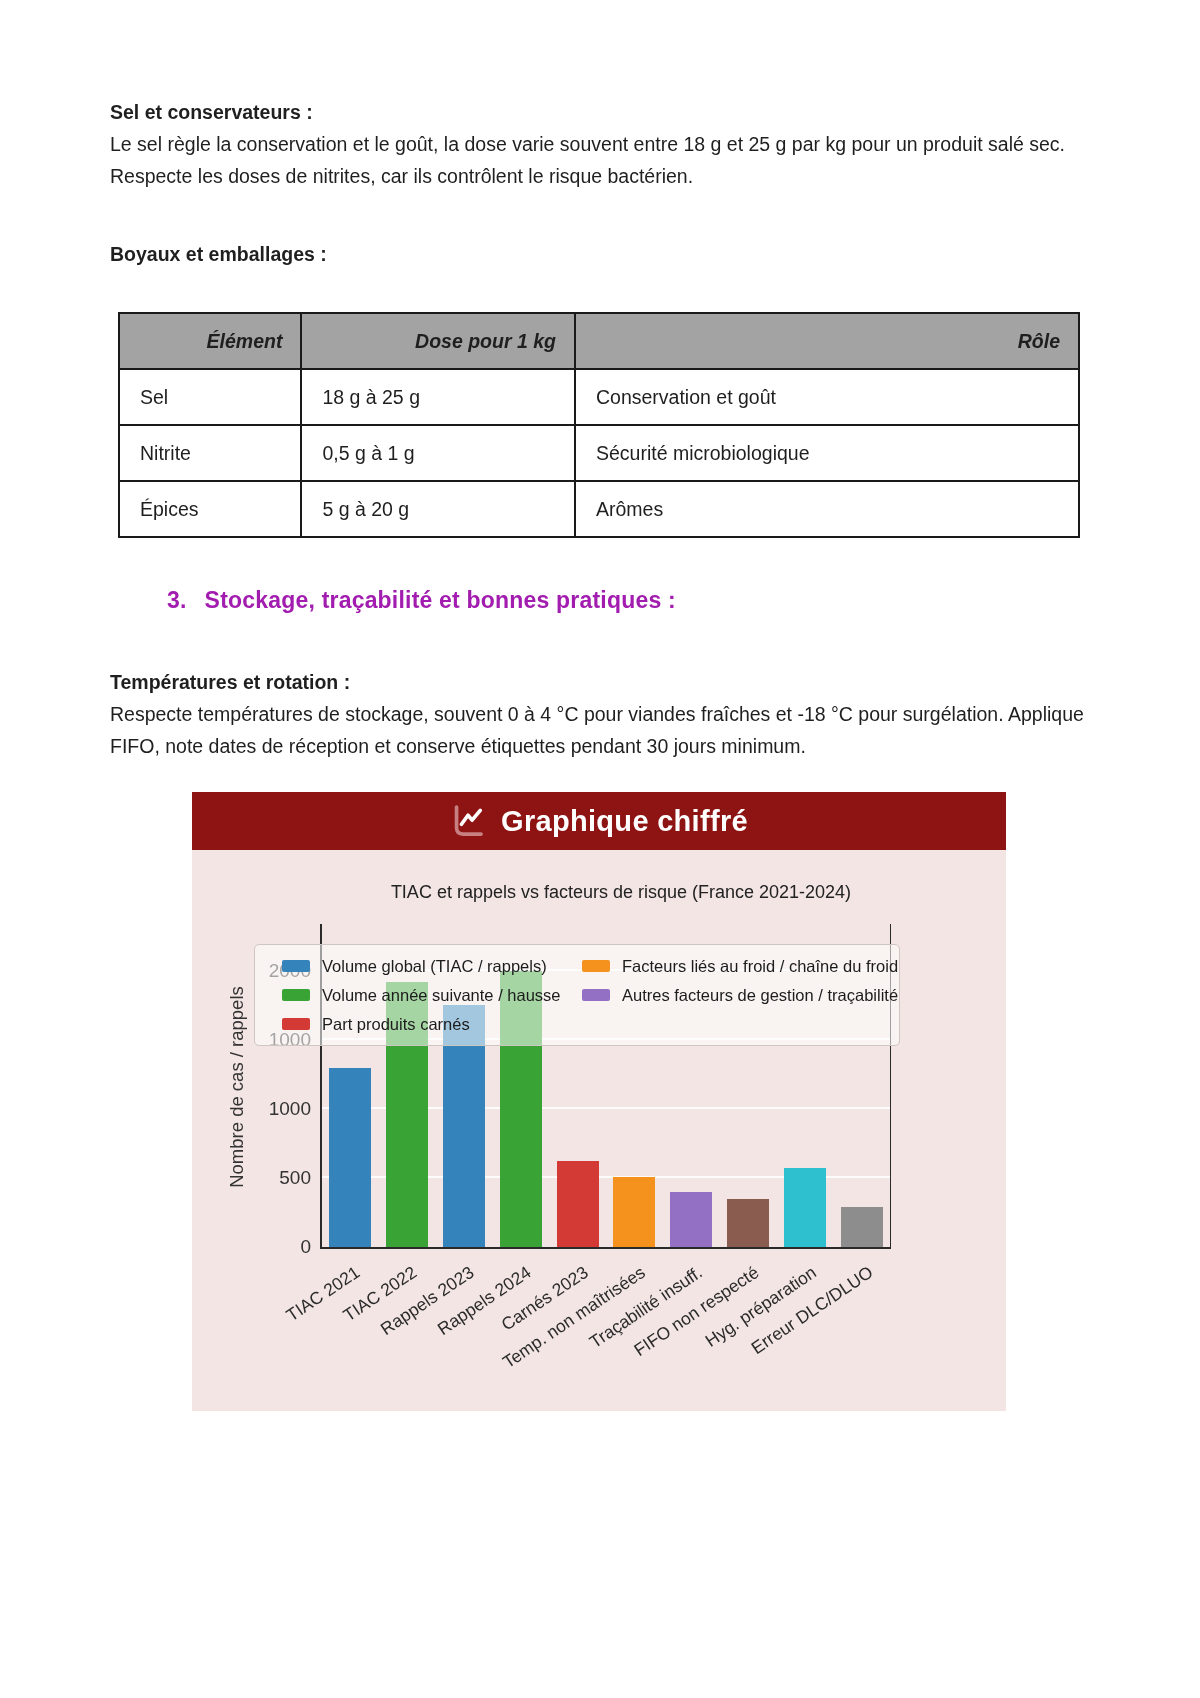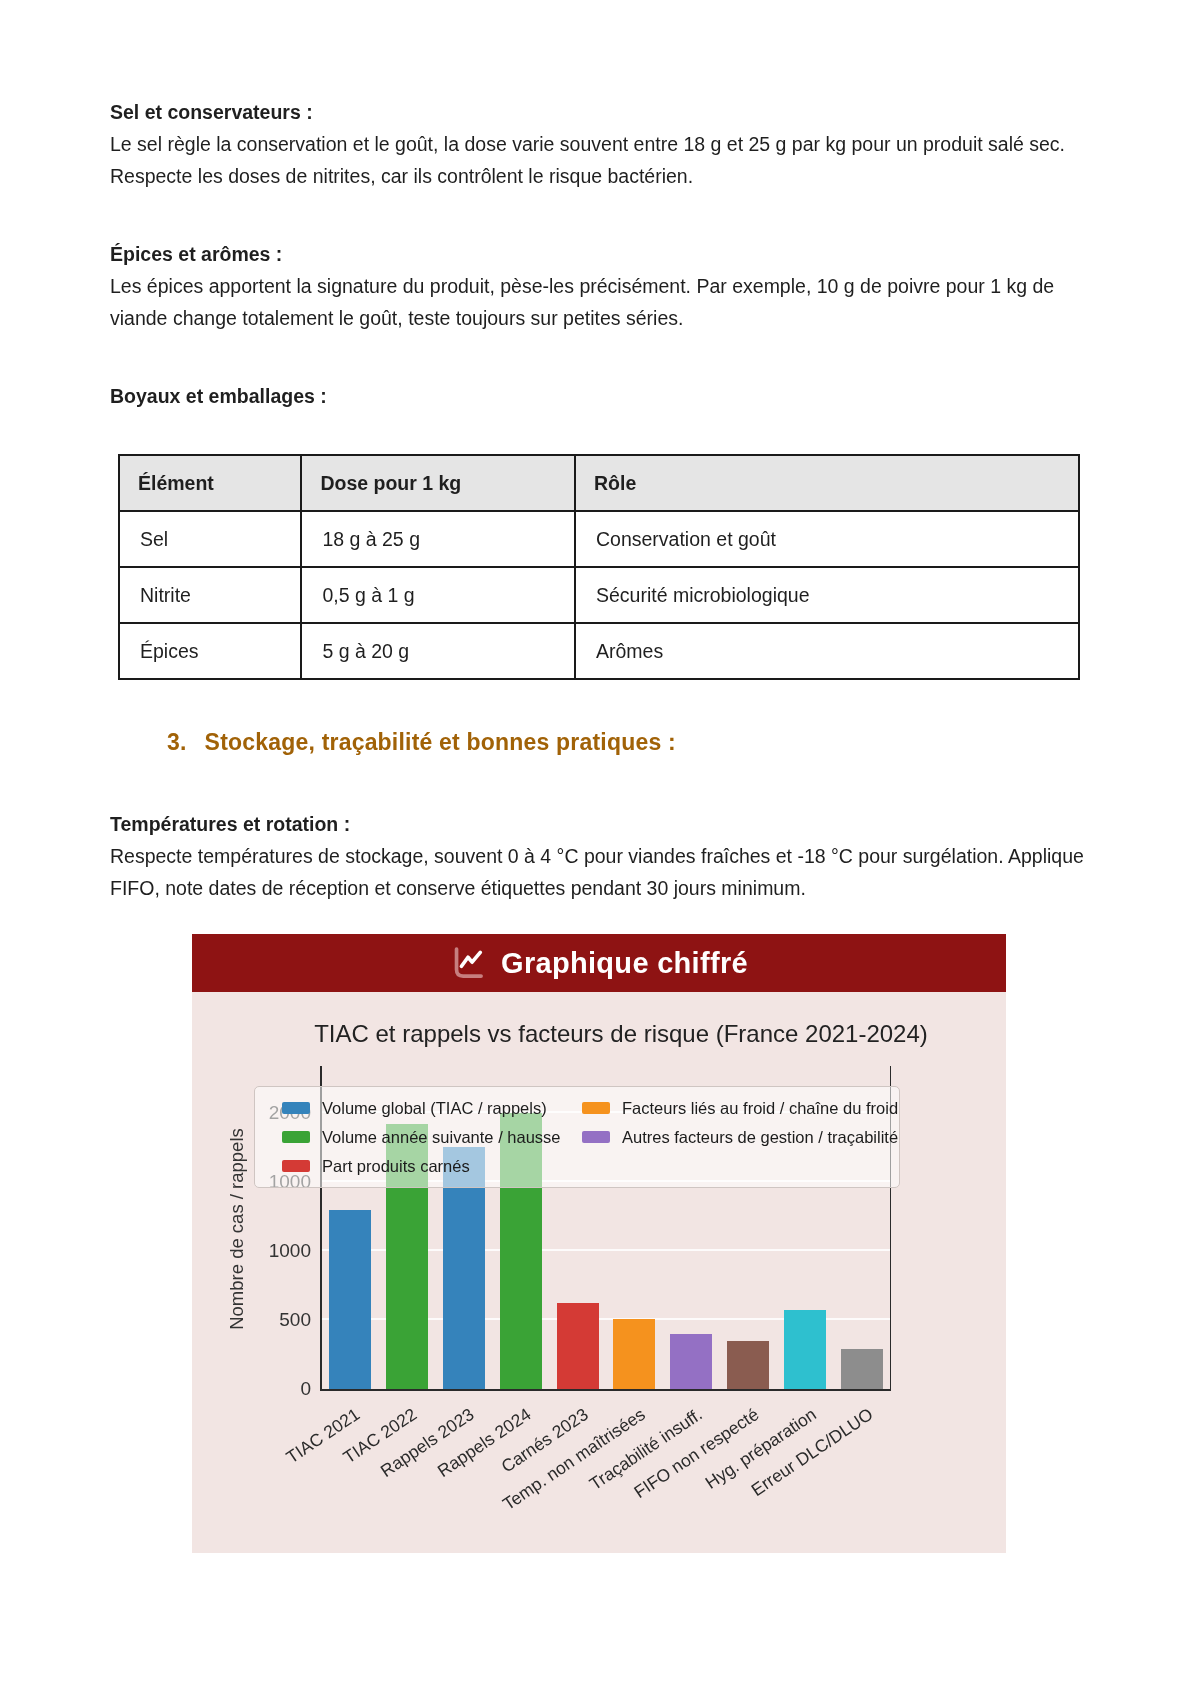--- a/index.html
+++ b/index.html
@@ -28,32 +28,33 @@
     width: 962px;
     margin: 42px 0 46px 8px;
     font-size: 19.5px;
   }
   table.dosage th, table.dosage td {
     border: 2px solid #1a1a1a;
     padding: 12px 18px;
     line-height: 30px;
   }
   table.dosage th {
-    background: #e5e5e5;
+    background: #a3a3a3;
     font-weight: bold;
-    text-align: left;
+    text-align: right;
+    font-style: italic;
   }
   table.dosage td { text-align: left; background: #ffffff; padding-left: 20px; }
   table.dosage th:nth-child(1), table.dosage td:nth-child(1) { width: 19%; }
   table.dosage th:nth-child(2), table.dosage td:nth-child(2) { width: 28.5%; }
   table.dosage th:nth-child(3), table.dosage td:nth-child(3) { width: 52.5%; }
 
   
   .num-heading {
-    color: #a16207;
+    color: #a21caf;
     font-weight: bold;
     font-size: 23px;
     margin: 0 0 50px 57px;
     letter-spacing: 0.2px;
   }
   .num-heading .num { margin-right: 18px; }
 
   
   .chart-card {
     width: 814px;
@@ -67,21 +68,21 @@
     gap: 15px;
     font-size: 29px; font-weight: bold;
     letter-spacing: 0.3px;
   }
   .chart-card-body {
     background: #f2e5e3;
     padding: 26px 0 44px 0;
   }
   .chart-title {
     text-align: center;
-    font-size: 24px;
+    font-size: 18px;
     color: #222222;
     margin-bottom: 16px;
     padding-left: 44px;
   }
   .chart-wrap {
     position: relative;
     margin: 0 115px 0 128px;
     height: 325px;
   }
   .plot {
@@ -153,24 +154,20 @@
 </head>
 <body>
 
 <div class="content">
 
   <div class="block">
     <div class="lead">Sel et conservateurs :</div>
     <div class="para">Le sel règle la conservation et le goût, la dose varie souvent entre 18 g et 25 g par kg pour un produit salé sec. Respecte les doses de nitrites, car ils contrôlent le risque bactérien.</div>
   </div>
 
-  <div class="block">
-    <div class="lead">Épices et arômes :</div>
-    <div class="para">Les épices apportent la signature du produit, pèse-les précisément. Par exemple, 10 g de poivre pour 1 kg de viande change totalement le goût, teste toujours sur petites séries.</div>
-  </div>
 
   <div class="block" style="margin-bottom:0">
     <div class="lead">Boyaux et emballages :</div>
   </div>
 
   <table class="dosage">
     <thead>
       <tr>
           <th>Élément</th>
           <th>Dose pour 1 kg</th>

